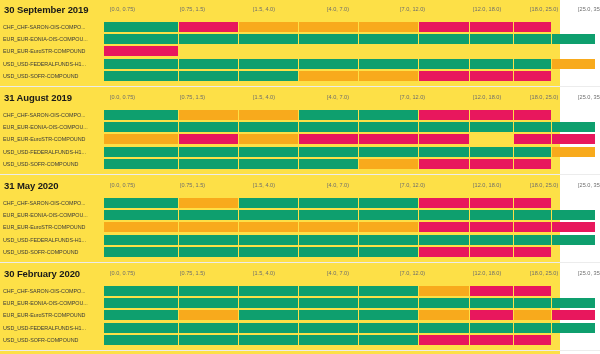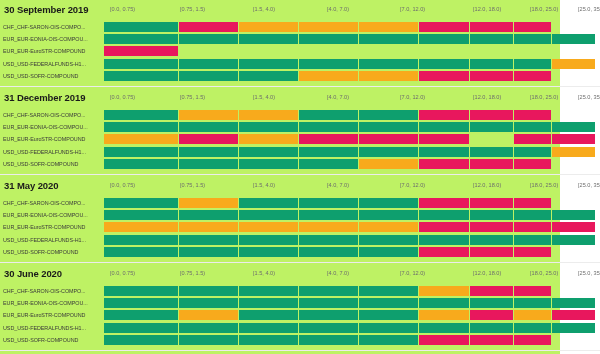--- a/index.html
+++ b/index.html
@@ -12,21 +12,21 @@
     height: 354px;
     font-family: "Liberation Sans", sans-serif;
     color: #222222;
     overflow: hidden;
   }
 
   .page {
     position: relative;
     width: 560px;
     height: 354px;
-    background: #bef264;
+    background: #fde047;
   }
 
   .block {
     position: relative;
     width: 600px;
     height: 88px;
     box-sizing: border-box;
   }
 
   
@@ -188,21 +188,21 @@
             <div class="cell r" title="USD_USD-SOFR-COMPOUND / [12.0, 18.0)" style="left: 314.88px; width: 49.84px; top: 48.8px;"></div>
             <div class="cell r" title="USD_USD-SOFR-COMPOUND / [18.0, 25.0)" style="left: 365.72px; width: 43.28px; top: 48.8px;"></div>
             <div class="cell r" title="USD_USD-SOFR-COMPOUND / [25.0, 35.0)" style="left: 410px; width: 36.72px; top: 48.8px;"></div>
             <div class="cell n" title="USD_USD-SOFR-COMPOUND / [35.0, ∞)" style="left: 447.72px; width: 43.28px; top: 48.8px;"></div>
           </div>
         </div>
         <div class="block-divider" style="top: 86px;"></div>
       </div>
       <div class="block">
         <div class="block-header">
-          <div class="block-date">31 December 2019</div>
+          <div class="block-date">31 August 2019</div>
           <div class="col-headers">
             <div class="col-head" style="left: 6px;">[0.0, 0.75)</div>
             <div class="col-head" style="left: 76px;">[0.75, 1.5)</div>
             <div class="col-head" style="left: 149px;">[1.5, 4.0)</div>
             <div class="col-head" style="left: 223px;">[4.0, 7.0)</div>
             <div class="col-head" style="left: 296px;">[7.0, 12.0)</div>
             <div class="col-head" style="left: 369px;">[12.0, 18.0)</div>
             <div class="col-head" style="left: 426px;">[18.0, 25.0)</div>
             <div class="col-head" style="left: 474px;">[25.0, 35.0)</div>
           </div>
@@ -332,21 +332,21 @@
             <div class="cell r" title="USD_USD-SOFR-COMPOUND / [12.0, 18.0)" style="left: 314.88px; width: 49.84px; top: 48.8px;"></div>
             <div class="cell r" title="USD_USD-SOFR-COMPOUND / [18.0, 25.0)" style="left: 365.72px; width: 43.28px; top: 48.8px;"></div>
             <div class="cell r" title="USD_USD-SOFR-COMPOUND / [25.0, 35.0)" style="left: 410px; width: 36.72px; top: 48.8px;"></div>
             <div class="cell n" title="USD_USD-SOFR-COMPOUND / [35.0, ∞)" style="left: 447.72px; width: 43.28px; top: 48.8px;"></div>
           </div>
         </div>
         <div class="block-divider" style="top: 86px;"></div>
       </div>
       <div class="block">
         <div class="block-header">
-          <div class="block-date">30 June 2020</div>
+          <div class="block-date">30 February 2020</div>
           <div class="col-headers">
             <div class="col-head" style="left: 6px;">[0.0, 0.75)</div>
             <div class="col-head" style="left: 76px;">[0.75, 1.5)</div>
             <div class="col-head" style="left: 149px;">[1.5, 4.0)</div>
             <div class="col-head" style="left: 223px;">[4.0, 7.0)</div>
             <div class="col-head" style="left: 296px;">[7.0, 12.0)</div>
             <div class="col-head" style="left: 369px;">[12.0, 18.0)</div>
             <div class="col-head" style="left: 426px;">[18.0, 25.0)</div>
             <div class="col-head" style="left: 474px;">[25.0, 35.0)</div>
           </div>

